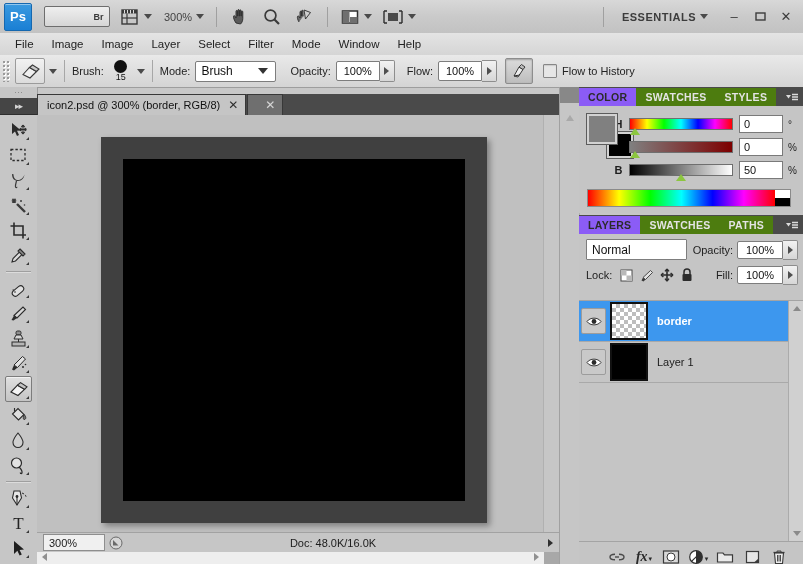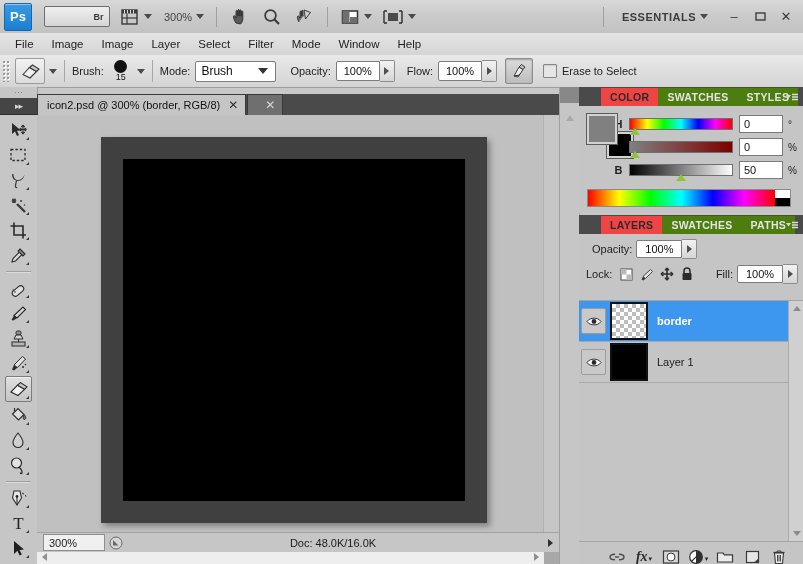--- a/index.html
+++ b/index.html
@@ -235,21 +235,21 @@
   }
   .panelstack{position:absolute;left:19px;top:0;width:225px;height:477px;}
   .panel-tabrow{
     height:19px;background:#4a4a4a;display:flex;align-items:flex-end;
     position:relative;
   }
   .ptab{
     height:18px;display:flex;align-items:center;padding:0 9px;
     font-size:10.5px;font-weight:bold;letter-spacing:.3px;
   }
-  .ptab.active{background:#ef4444;color:#2b2b2b;margin-left:22px;}
+  .ptab.active{background:#8b5cf6;color:#2b2b2b;}
   .ptab.inactive{background:#4d7c0f;color:#e4e4e4;}
   .panel-menu{
     position:absolute;right:5px;bottom:3px;display:flex;align-items:center;
     color:#dedede;font-size:10px;
   }
   .panel-body{background:#c5c5c5;position:relative;}
 
   
   .color-body{height:99px;padding:8px 6px 0 8px;position:relative;}
   .fgbg-mini{position:relative;width:44px;height:40px;}
@@ -491,21 +491,21 @@
       <svg width="18" height="16" viewBox="0 0 18 16">
         <path d="M4 13 L9 4 L13 6.5 L8 14 Z" fill="#eeeeee" stroke="#3a3a3a" stroke-width="1"></path>
         <path d="M9 4 L11.5 1.5 L15 4 L13 6.5 Z" fill="#bdbdbd" stroke="#3a3a3a" stroke-width="1"></path>
         <path d="M4 13 C6 12 8 13 10 11.5" stroke="#2a2a2a" stroke-width="1" fill="none"></path>
       </svg>
     </div>
 
     <div style="width:10px"></div>
     <div style="display:flex;align-items:center;">
       <div class="checkbox"></div>
-      <span class="opt-label">Erase to Select</span>
+      <span class="opt-label">Flow to History</span>
     </div>
   </div>
 
   <div class="toolsdock">
     <div class="tools-grip">
         <div class="dots"></div>
       </div>
     <div class="tools-collapse">
       <span class="dbl-arrow">▸▸</span>
     </div>
@@ -802,20 +802,24 @@
           <svg width="14" height="10" viewBox="0 0 14 10">
             <path d="M1 2 L6 2 L3.5 5.5 Z" fill="#dcdcdc"></path>
             <path d="M7 1.5 L13 1.5 M7 4 L13 4 M7 6.5 L13 6.5" stroke="#dcdcdc" stroke-width="1.3"></path>
           </svg>
         </div>
       </div>
 
       <div class="panel-body" style="height:337px;position:relative;">
         <div class="layers-ctrl">
           <div class="blendrow">
+            <div class="blend-combo">
+              <span style="flex:1">Normal</span>
+              <span class="cbar"></span>
+            </div>
             <span class="opt-label" style="margin-left:6px;margin-right:4px;">Opacity:</span>
             <div style="display:flex;align-items:center;">
               <div class="numfield" style="min-width:36px;height:16px;">100%</div>
               <div class="slidebtn" style="height:18px;">
                 <div class="tri-r"></div>
               </div>
             </div>
           </div>
 
           <div class="lockrow">

